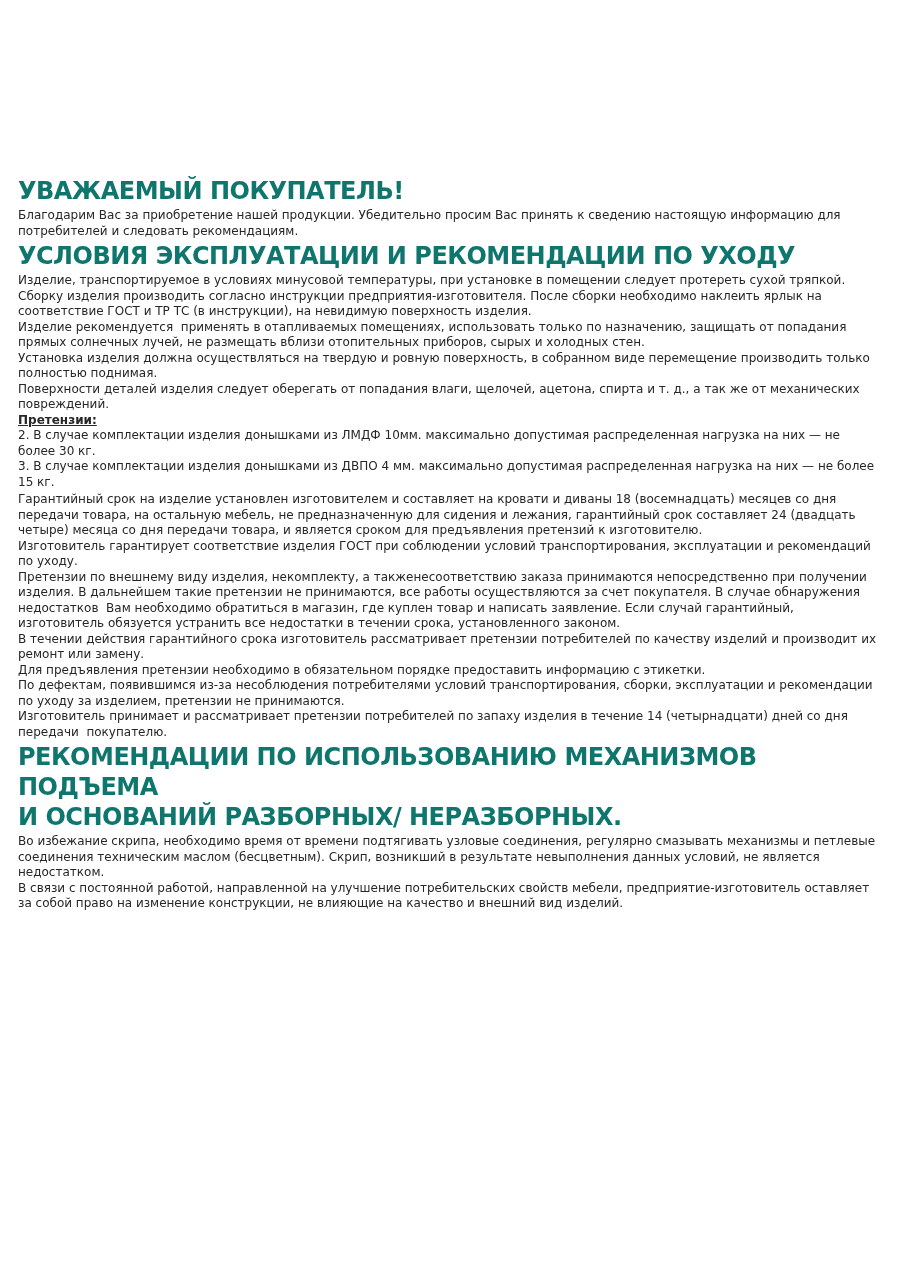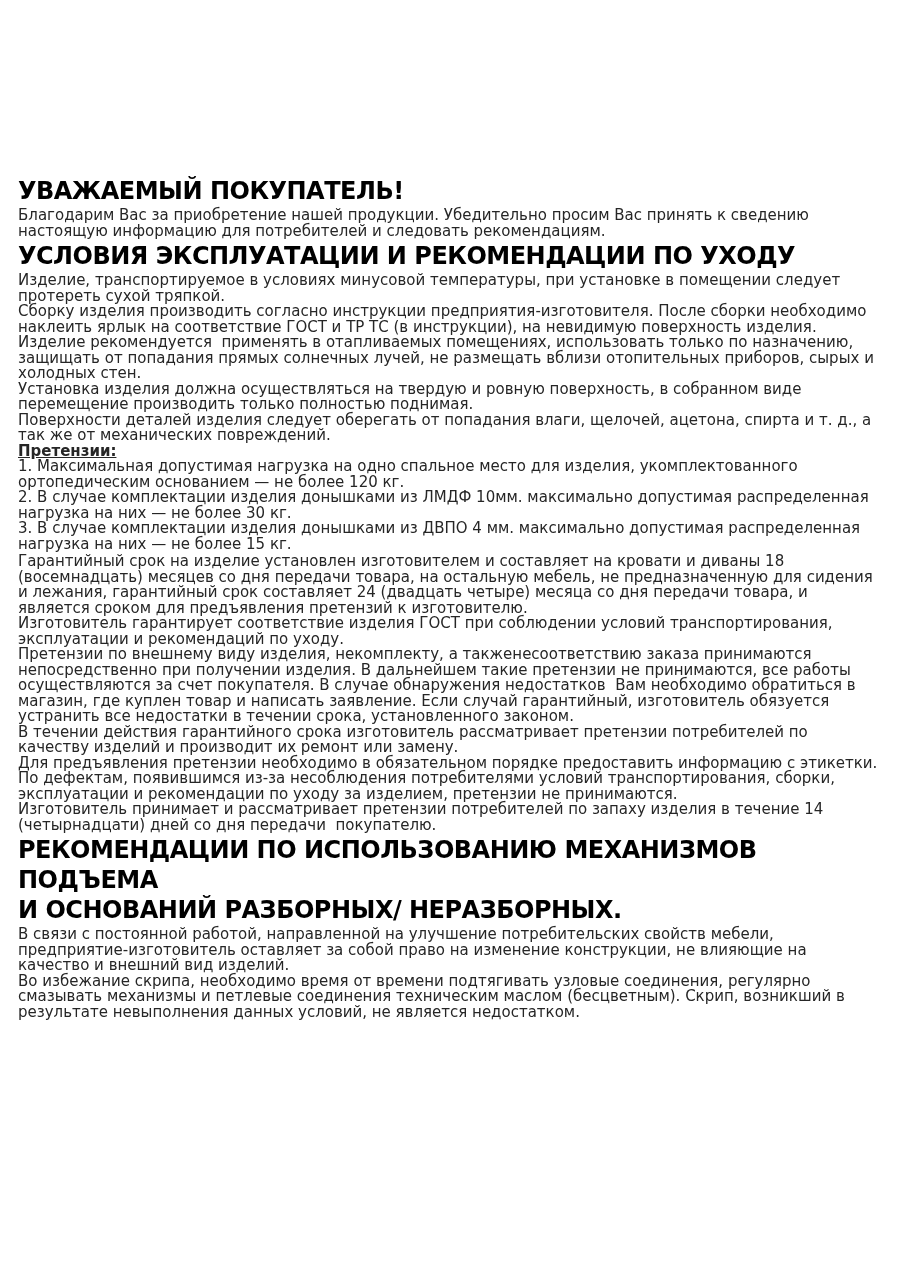--- a/index.html
+++ b/index.html
@@ -19,28 +19,28 @@
     width: 900px;
     padding: 176px 20px 0 18px;
   }
   section { margin: 0; }
   .sec-heading {
     margin: 2px 0 0 0;
     font-size: 24px;
     line-height: 30px;
     font-weight: 700;
     letter-spacing: -0.5px;
-    color: #000000;
+    color: #0f766e;
     white-space: pre-wrap;
   }
   section:first-child .sec-heading { margin-top: 0; }
   .sec-body { margin-top: 2px; }
   .sec-body p {
     margin: 0;
-    font-size: 15px;
+    font-size: 12px;
     line-height: 15.5px;
     white-space: pre-wrap;
   }
   .attn-label {
     font-weight: 700;
     text-decoration: underline;
   }
 </style>
 </head>
 <body>
@@ -56,21 +56,20 @@
 
   <section>
     <h2 class="sec-heading">УСЛОВИЯ ЭКСПЛУАТАЦИИ И РЕКОМЕНДАЦИИ ПО УХОДУ</h2>
     <div class="sec-body">
       <p>Изделие, транспортируемое в условиях минусовой температуры, при установке в помещении следует протереть сухой тряпкой.</p>
       <p>Сборку изделия производить согласно инструкции предприятия-изготовителя. После сборки необходимо наклеить ярлык на соответствие ГОСТ и ТР ТС (в инструкции), на невидимую поверхность изделия.</p>
       <p>Изделие рекомендуется  применять в отапливаемых помещениях, использовать только по назначению, защищать от попадания прямых солнечных лучей, не размещать вблизи отопительных приборов, сырых и холодных стен.</p>
       <p>Установка изделия должна осуществляться на твердую и ровную поверхность, в собранном виде перемещение производить только полностью поднимая.</p>
       <p>Поверхности деталей изделия следует оберегать от попадания влаги, щелочей, ацетона, спирта и т. д., а так же от механических повреждений.</p>
       <p class="attn-label">Претензии:</p>
-      <p>1. Максимальная допустимая нагрузка на одно спальное место для изделия, укомплектованного ортопедическим основанием — не более 120 кг.</p>
       <p>2. В случае комплектации изделия донышками из ЛМДФ 10мм. максимально допустимая распределенная нагрузка на них — не более 30 кг.</p>
       <p>3. В случае комплектации изделия донышками из ДВПО 4 мм. максимально допустимая распределенная нагрузка на них — не более 15 кг.</p>
     </div>
   </section>
 
   <section>
     <div class="sec-body">
       <p>Гарантийный срок на изделие установлен изготовителем и составляет на кровати и диваны 18 (восемнадцать) месяцев со дня передачи товара, на остальную мебель, не предназначенную для сидения и лежания, гарантийный срок составляет 24 (двадцать четыре) месяца со дня передачи товара, и является сроком для предъявления претензий к изготовителю.</p>
       <p>Изготовитель гарантирует соответствие изделия ГОСТ при соблюдении условий транспортирования, эксплуатации и рекомендаций по уходу.</p>
       <p>Претензии по внешнему виду изделия, некомплекту, а такженесоответствию заказа принимаются непосредственно при получении изделия. В дальнейшем такие претензии не принимаются, все работы осуществляются за счет покупателя. В случае обнаружения недостатков  Вам необходимо обратиться в магазин, где куплен товар и написать заявление. Если случай гарантийный, изготовитель обязуется устранить все недостатки в течении срока, установленного законом.</p>
@@ -78,18 +77,18 @@
       <p>Для предъявления претензии необходимо в обязательном порядке предоставить информацию с этикетки.</p>
       <p>По дефектам, появившимся из-за несоблюдения потребителями условий транспортирования, сборки, эксплуатации и рекомендации по уходу за изделием, претензии не принимаются.</p>
       <p>Изготовитель принимает и рассматривает претензии потребителей по запаху изделия в течение 14 (четырнадцати) дней со дня передачи  покупателю.</p>
     </div>
   </section>
 
   <section>
     <h2 class="sec-heading">РЕКОМЕНДАЦИИ ПО ИСПОЛЬЗОВАНИЮ МЕХАНИЗМОВ ПОДЪЕМА
 И ОСНОВАНИЙ РАЗБОРНЫХ/ НЕРАЗБОРНЫХ.</h2>
     <div class="sec-body">
+      <p>Во избежание скрипа, необходимо время от времени подтягивать узловые соединения, регулярно смазывать механизмы и петлевые соединения техническим маслом (бесцветным). Скрип, возникший в результате невыполнения данных условий, не является недостатком.</p>
       <p>В связи с постоянной работой, направленной на улучшение потребительских свойств мебели, предприятие-изготовитель оставляет за собой право на изменение конструкции, не влияющие на качество и внешний вид изделий.</p>
-      <p>Во избежание скрипа, необходимо время от времени подтягивать узловые соединения, регулярно смазывать механизмы и петлевые соединения техническим маслом (бесцветным). Скрип, возникший в результате невыполнения данных условий, не является недостатком.</p>
     </div>
   </section>
 
 </div>
 
 </body></html>

